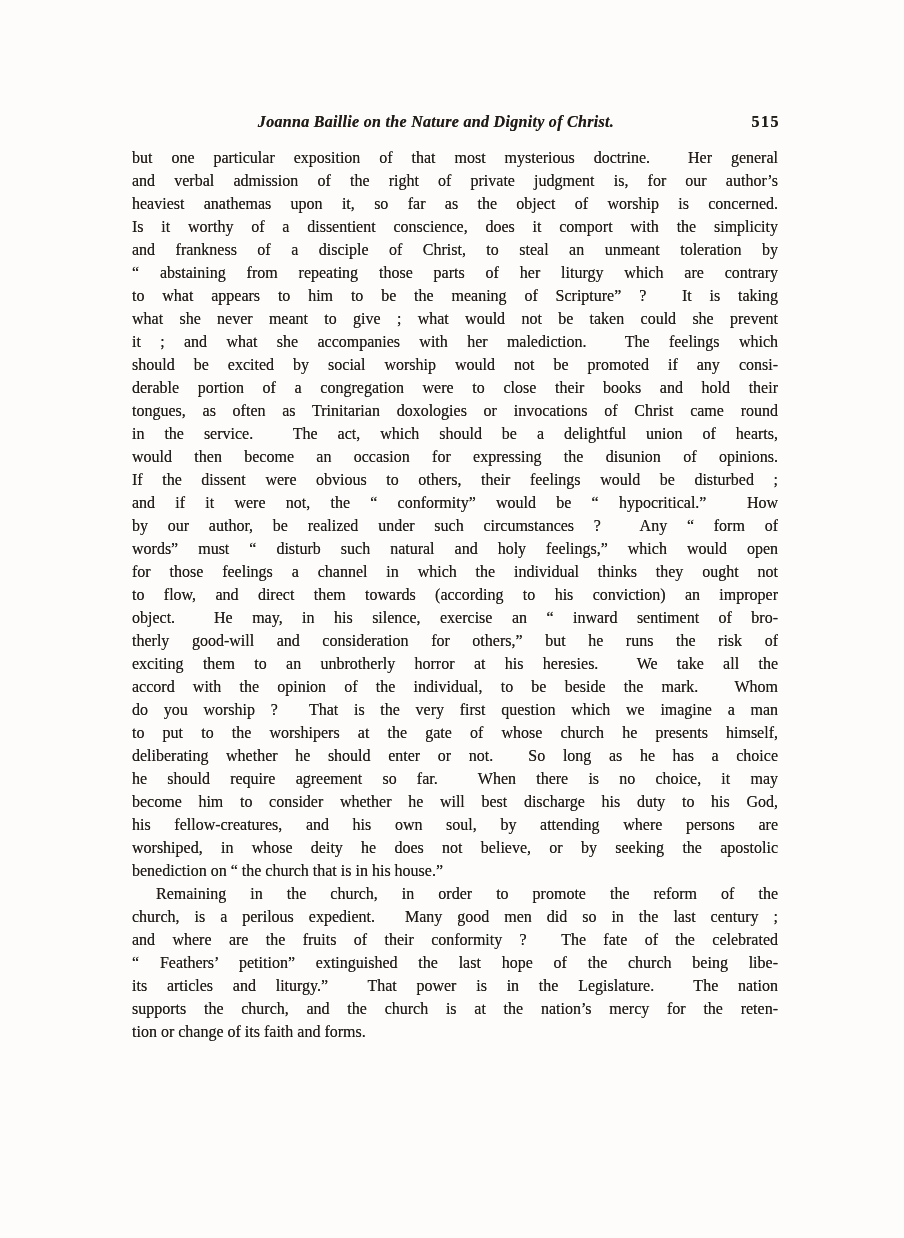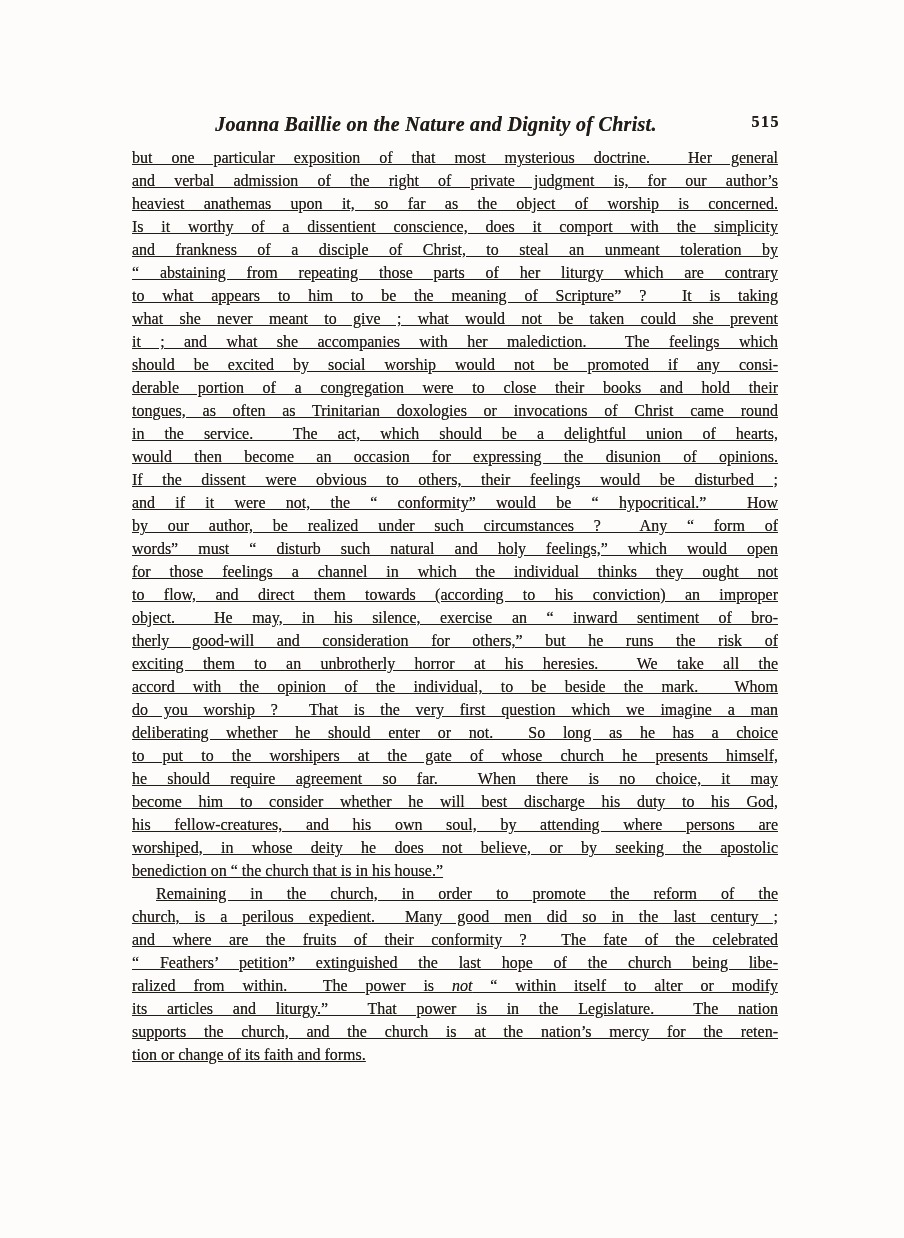--- a/index.html
+++ b/index.html
@@ -23,40 +23,39 @@
     width: 648px;
     height: 22px;
   }
   .running-header .title {
     position: absolute;
     left: 0;
     right: 40px;
     text-align: center;
     font-style: italic;
     font-weight: 600;
-    font-size: 20px;
+    font-size: 16px;
     letter-spacing: 0.3px;
     white-space: nowrap;
     text-shadow: 0 0 0.5px rgba(25,20,15,0.75);
   }
   .running-header .page-num {
     position: absolute;
     right: 0;
     top: 0;
     font-weight: 700;
     font-size: 16px;
     letter-spacing: 1.5px;
     text-shadow: 0 0 0.5px rgba(25,20,15,0.75);
   }
   .page-body {
     position: absolute;
     top: 146px;
     left: 132px;
     width: 646px;
-    text-decoration: underline;
   }
   .line {
     font-size: 16px;
     line-height: 23px;
     height: 23px;
     text-align: justify;
     text-align-last: justify;
     white-space: pre-wrap;
     overflow: hidden;
     text-shadow: 0 0 0.5px rgba(25,20,15,0.7);
@@ -98,29 +97,28 @@
       <div class="line">and if it were not, the “ conformity” would be “ hypocritical.”  How</div>
       <div class="line">by our author, be realized under such circumstances ?  Any “ form of</div>
       <div class="line">words” must “ disturb such natural and holy feelings,” which would open</div>
       <div class="line">for those feelings a channel in which the individual thinks they ought not</div>
       <div class="line">to flow, and direct them towards (according to his conviction) an improper</div>
       <div class="line">object.  He may, in his silence, exercise an “ inward sentiment of bro-</div>
       <div class="line">therly good-will and consideration for others,” but he runs the risk of</div>
       <div class="line">exciting them to an unbrotherly horror at his heresies.  We take all the</div>
       <div class="line">accord with the opinion of the individual, to be beside the mark.  Whom</div>
       <div class="line">do you worship ?  That is the very first question which we imagine a man</div>
+      <div class="line">to put to the worshipers at the gate of whose church he presents himself,</div>
       <div class="line">deliberating whether he should enter or not.  So long as he has a choice</div>
-      <div class="line">to put to the worshipers at the gate of whose church he presents himself,</div>
       <div class="line">he should require agreement so far.  When there is no choice, it may</div>
       <div class="line">become him to consider whether he will best discharge his duty to his God,</div>
       <div class="line">his fellow-creatures, and his own soul, by attending where persons are</div>
       <div class="line">worshiped, in whose deity he does not believe, or by seeking the apostolic</div>
       <div class="line para-end">benediction on “ the church that is in his house.”</div>
       <div class="line indent">Remaining in the church, in order to promote the reform of the</div>
       <div class="line">church, is a perilous expedient.  Many good men did so in the last century ;</div>
       <div class="line">and where are the fruits of their conformity ?  The fate of the celebrated</div>
       <div class="line">“ Feathers’ petition” extinguished the last hope of the church being libe-</div>
-      <div class="line"><span>ralized from within.  The power is </span><span class="it">not</span><span> “ within itself to alter or modify</span></div>
       <div class="line">its articles and liturgy.”  That power is in the Legislature.  The nation</div>
       <div class="line">supports the church, and the church is at the nation’s mercy for the reten-</div>
       <div class="line para-end">tion or change of its faith and forms.</div>
     </div>
 </div>
 
 </body></html>

